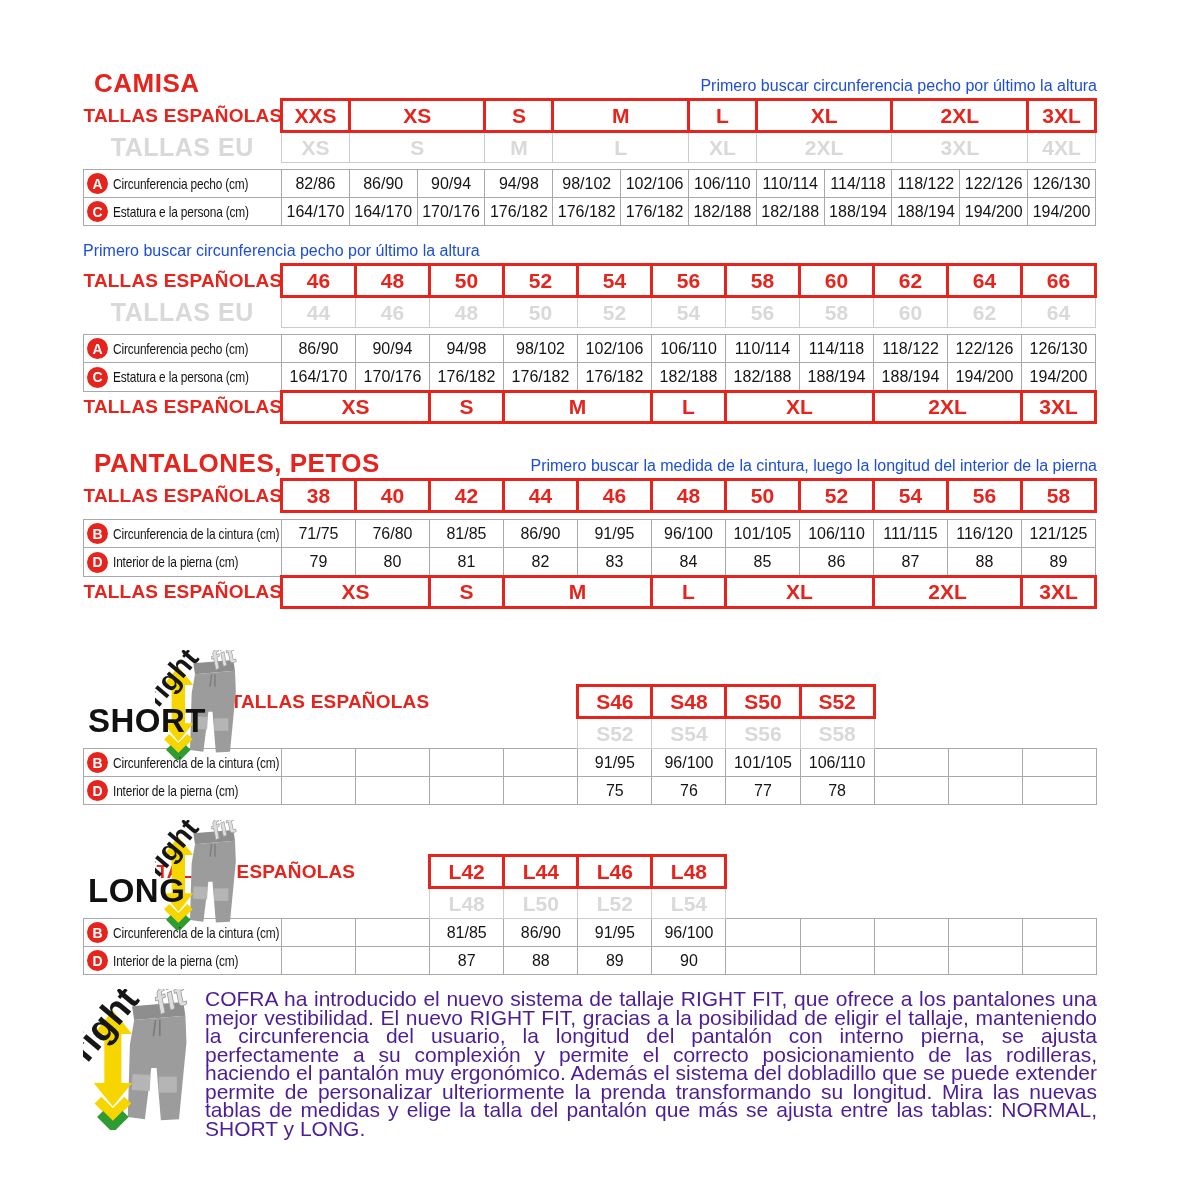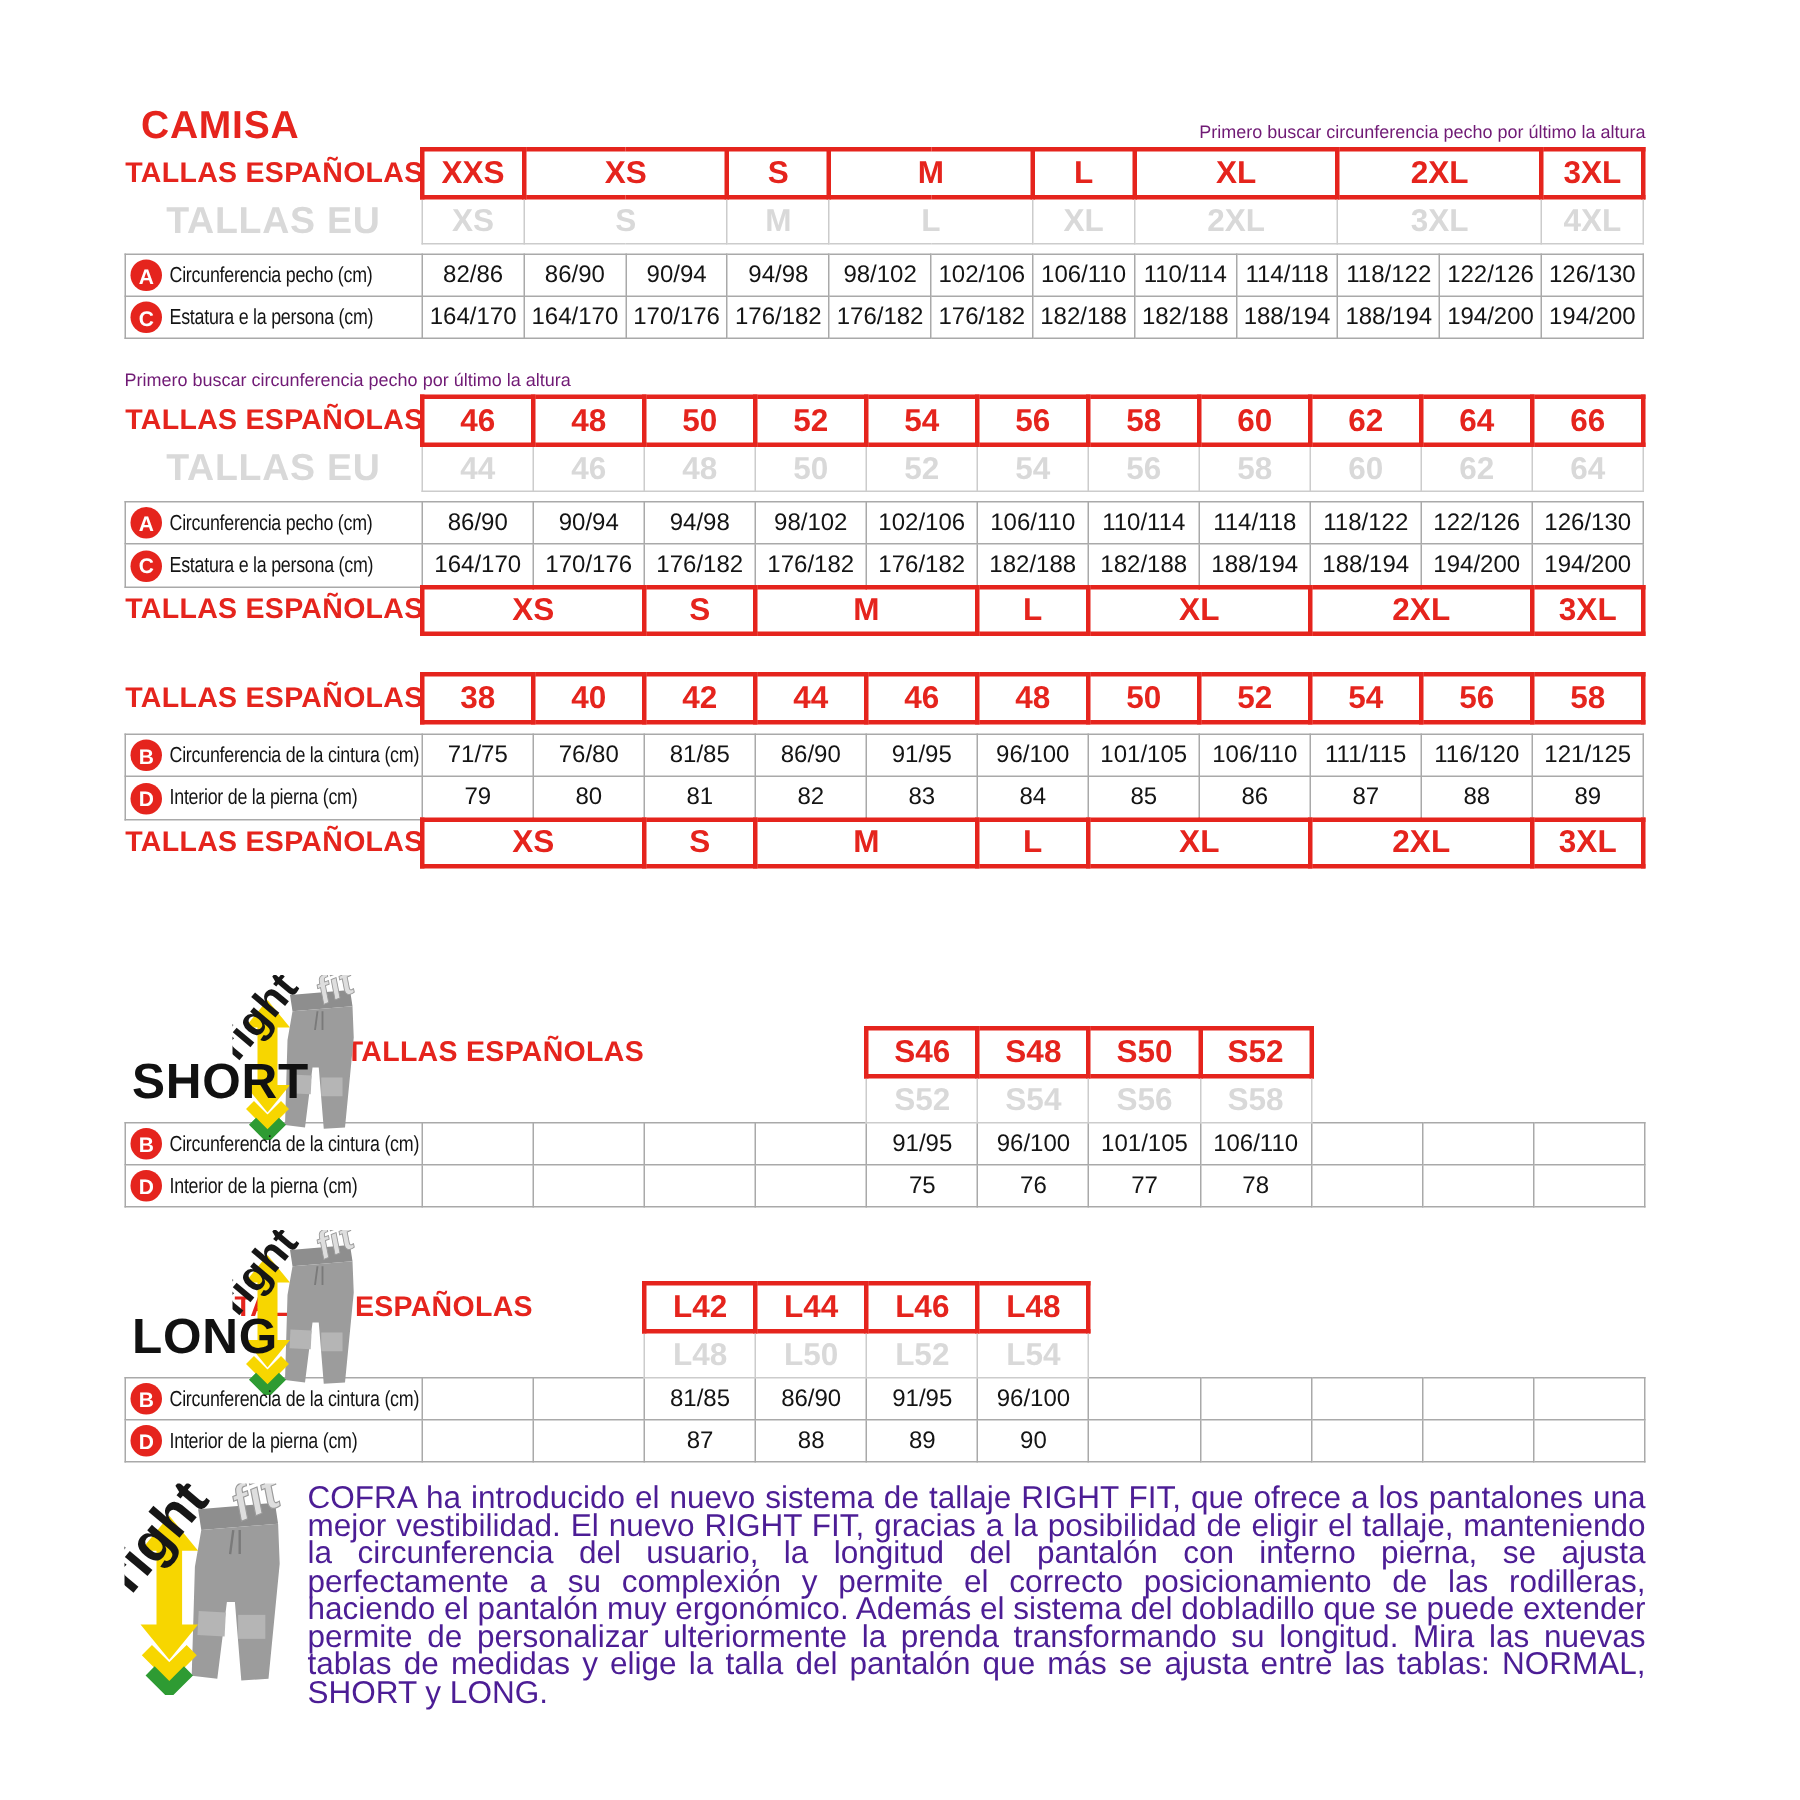--- a/index.html
+++ b/index.html
@@ -15,21 +15,21 @@
   .sec{position:absolute;left:83px;width:1014px;}
   .sec-camisa{top:68px;}
   .sec-cazadoras{top:233px;}
   .sec-pantalones{top:448px;}
   .sec-short{top:656px;}
   .sec-long{top:826px;}
   .sec-rightfit{top:983px;}
 
   .title-row{display:flex;justify-content:space-between;align-items:flex-end;height:28px;margin-bottom:2px;}
   .sec-title{margin:0;padding-left:11px;font-size:26px;line-height:26px;font-weight:bold;color:var(--red);letter-spacing:.5px;white-space:nowrap;}
-  .note{font-size:12px;color:#701a75;padding-bottom:1px;white-space:nowrap;}
+  .note{font-size:16px;color:#1d4ed8;padding-bottom:1px;white-space:nowrap;}
 
   table.size-table{border-collapse:collapse;table-layout:fixed;width:1014px;}
   table.size-table td{padding:0;text-align:center;vertical-align:middle;}
   td.plain{border:none;background:transparent;}
   .red-row td{height:29px;}
   td.red-cell{border:3px solid var(--red);color:var(--red);font-weight:bold;font-size:21px;}
   td.red-label{color:var(--red);font-weight:bold;font-size:19px;text-align:right;padding-right:7px;white-space:nowrap;letter-spacing:.2px;}
   .gray-row td{height:29px;}
   td.gray-cell{border:1px solid var(--gray-cell-border);color:var(--gray-size-text);font-weight:bold;font-size:21px;}
   td.gray-label{color:var(--gray-size-text);font-weight:bold;font-size:25px;text-align:left;padding-left:2px;letter-spacing:.5px;white-space:nowrap;}
@@ -249,20 +249,24 @@
             <td class="red-cell" colspan="1">L</td>
             <td class="red-cell" colspan="2">XL</td>
             <td class="red-cell" colspan="2">2XL</td>
             <td class="red-cell" colspan="1">3XL</td>
           </tr>
         </tbody>
       </table>
   </section>
 
   <section class="sec sec-pantalones">
+    <div class="title-row">
+      <h2 class="sec-title">PANTALONES, PETOS</h2>
+      <div class="note">Primero buscar la medida de la cintura, luego la longitud del interior de la pierna</div>
+    </div>
     <table class="size-table">
         <colgroup>
           <col style="width:198px">
           <col>
           <col>
           <col>
           <col>
           <col>
           <col>
           <col>

